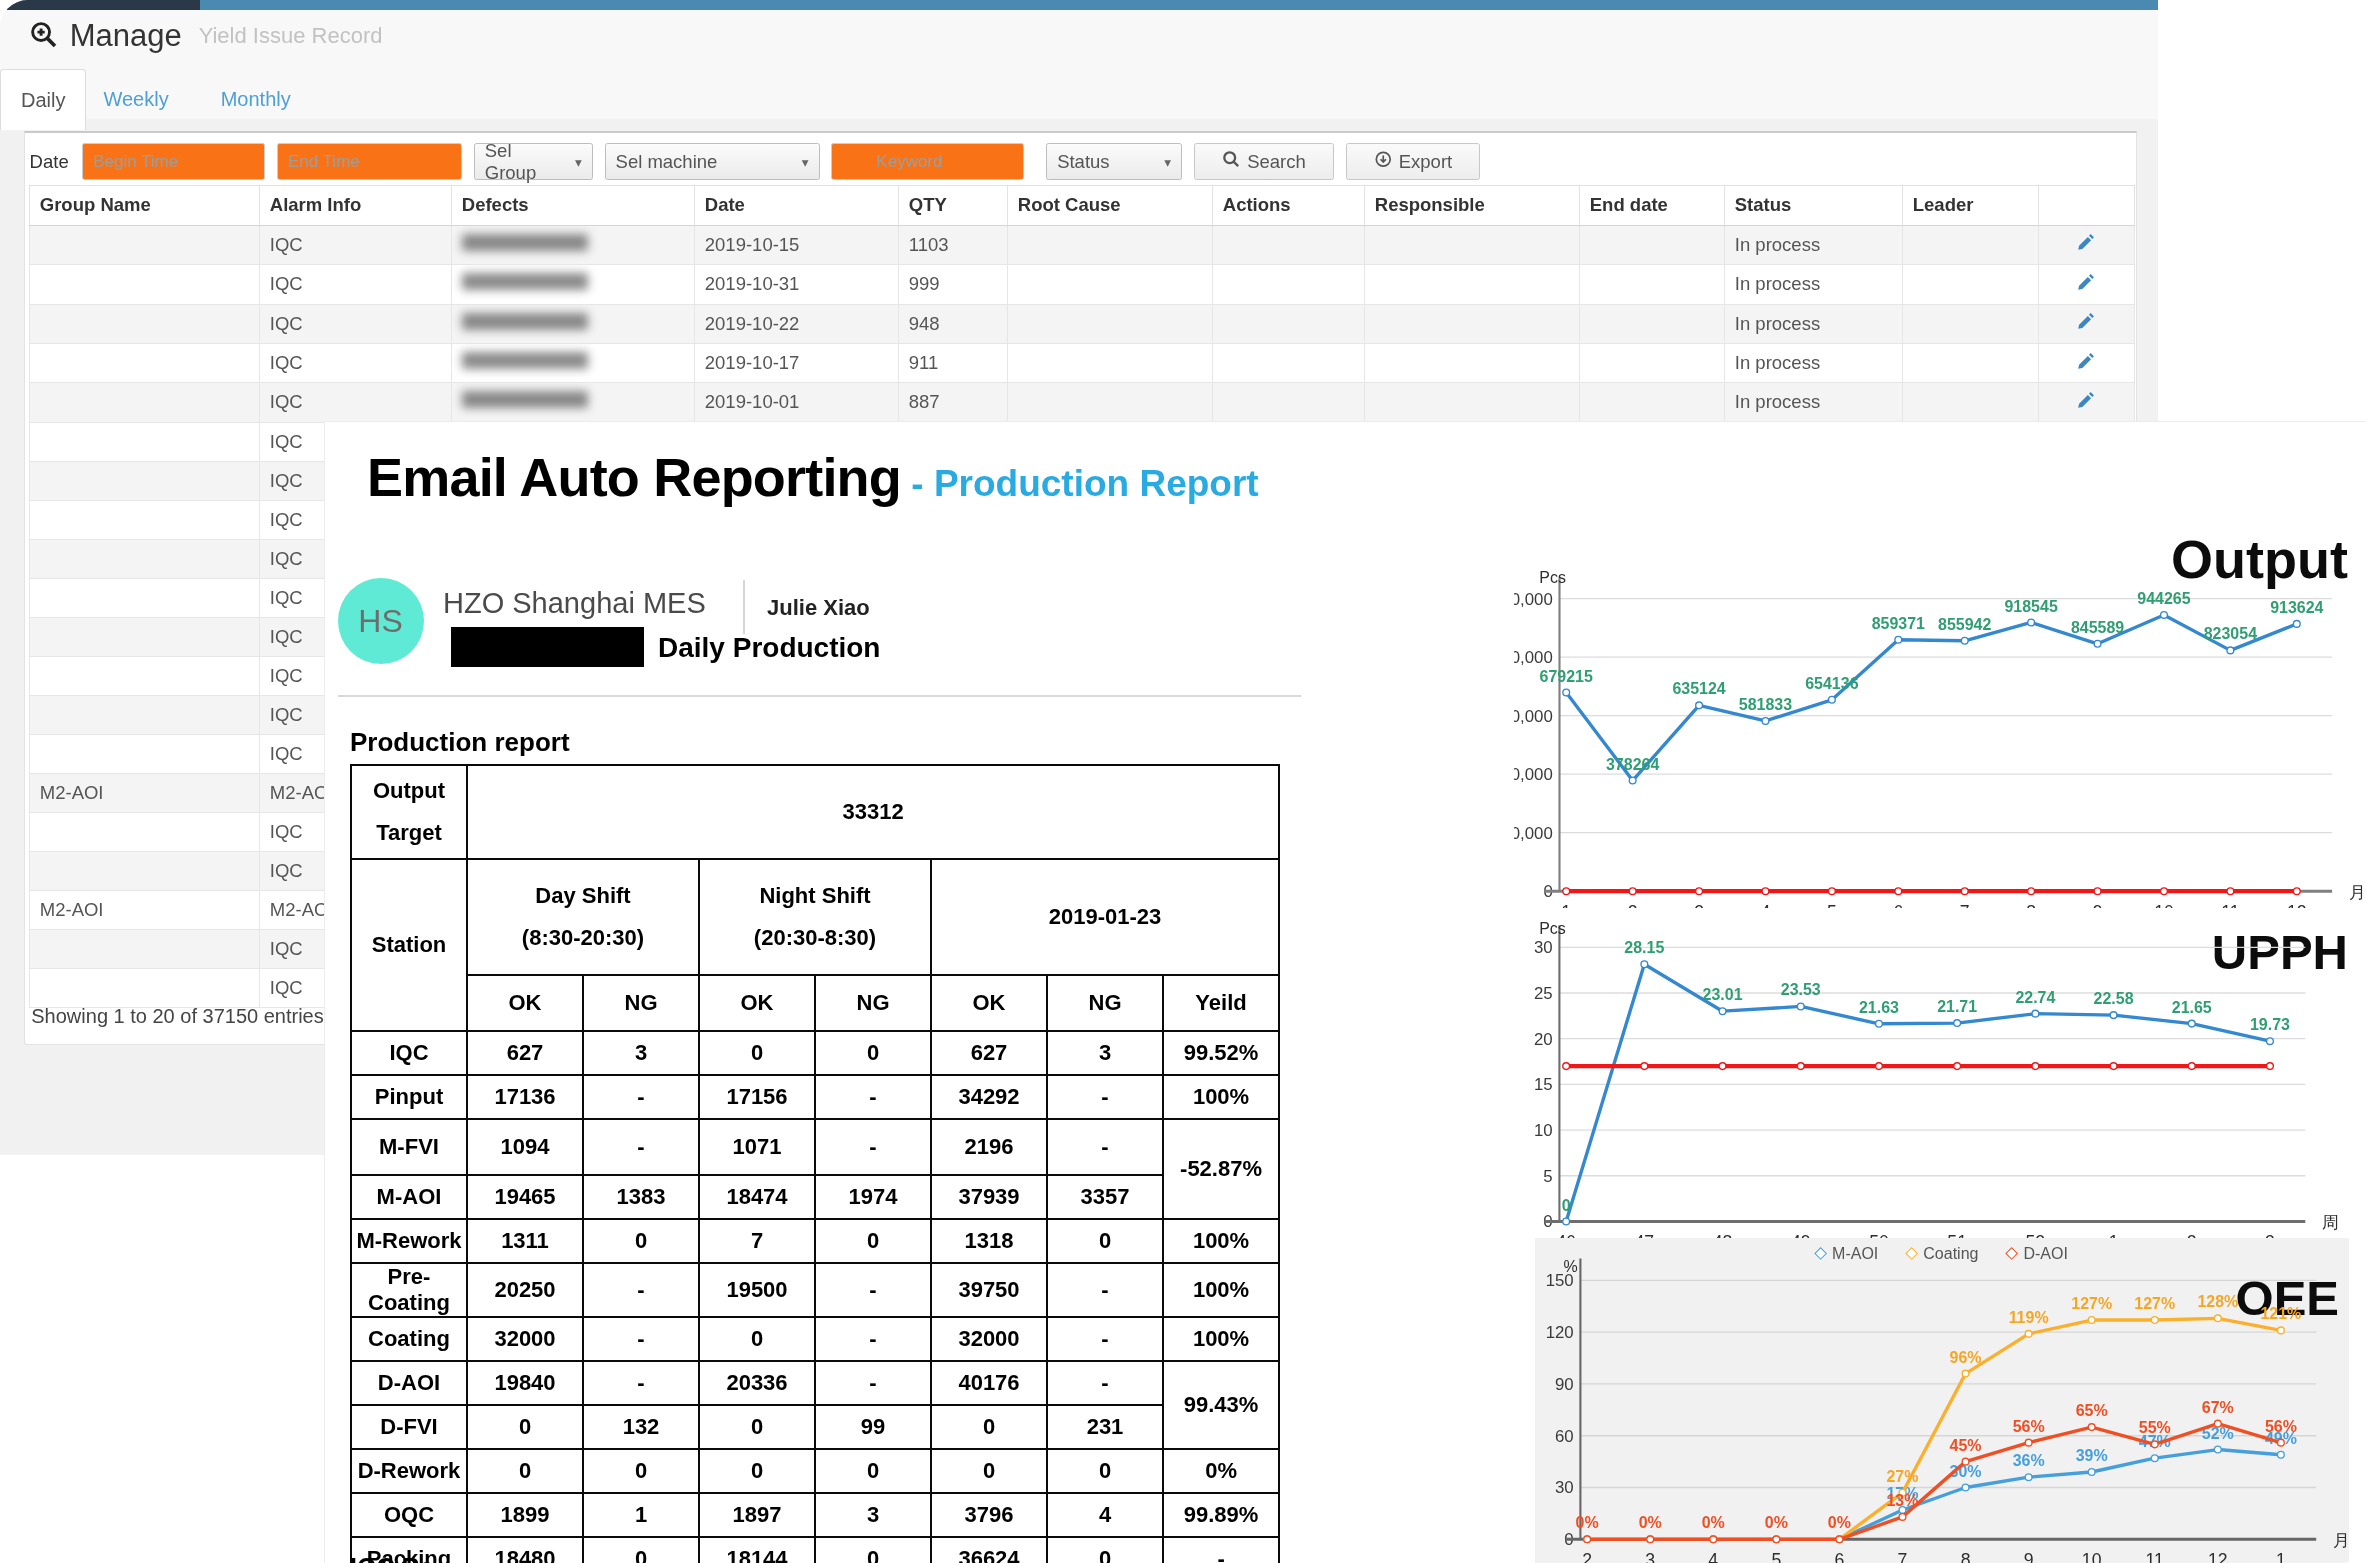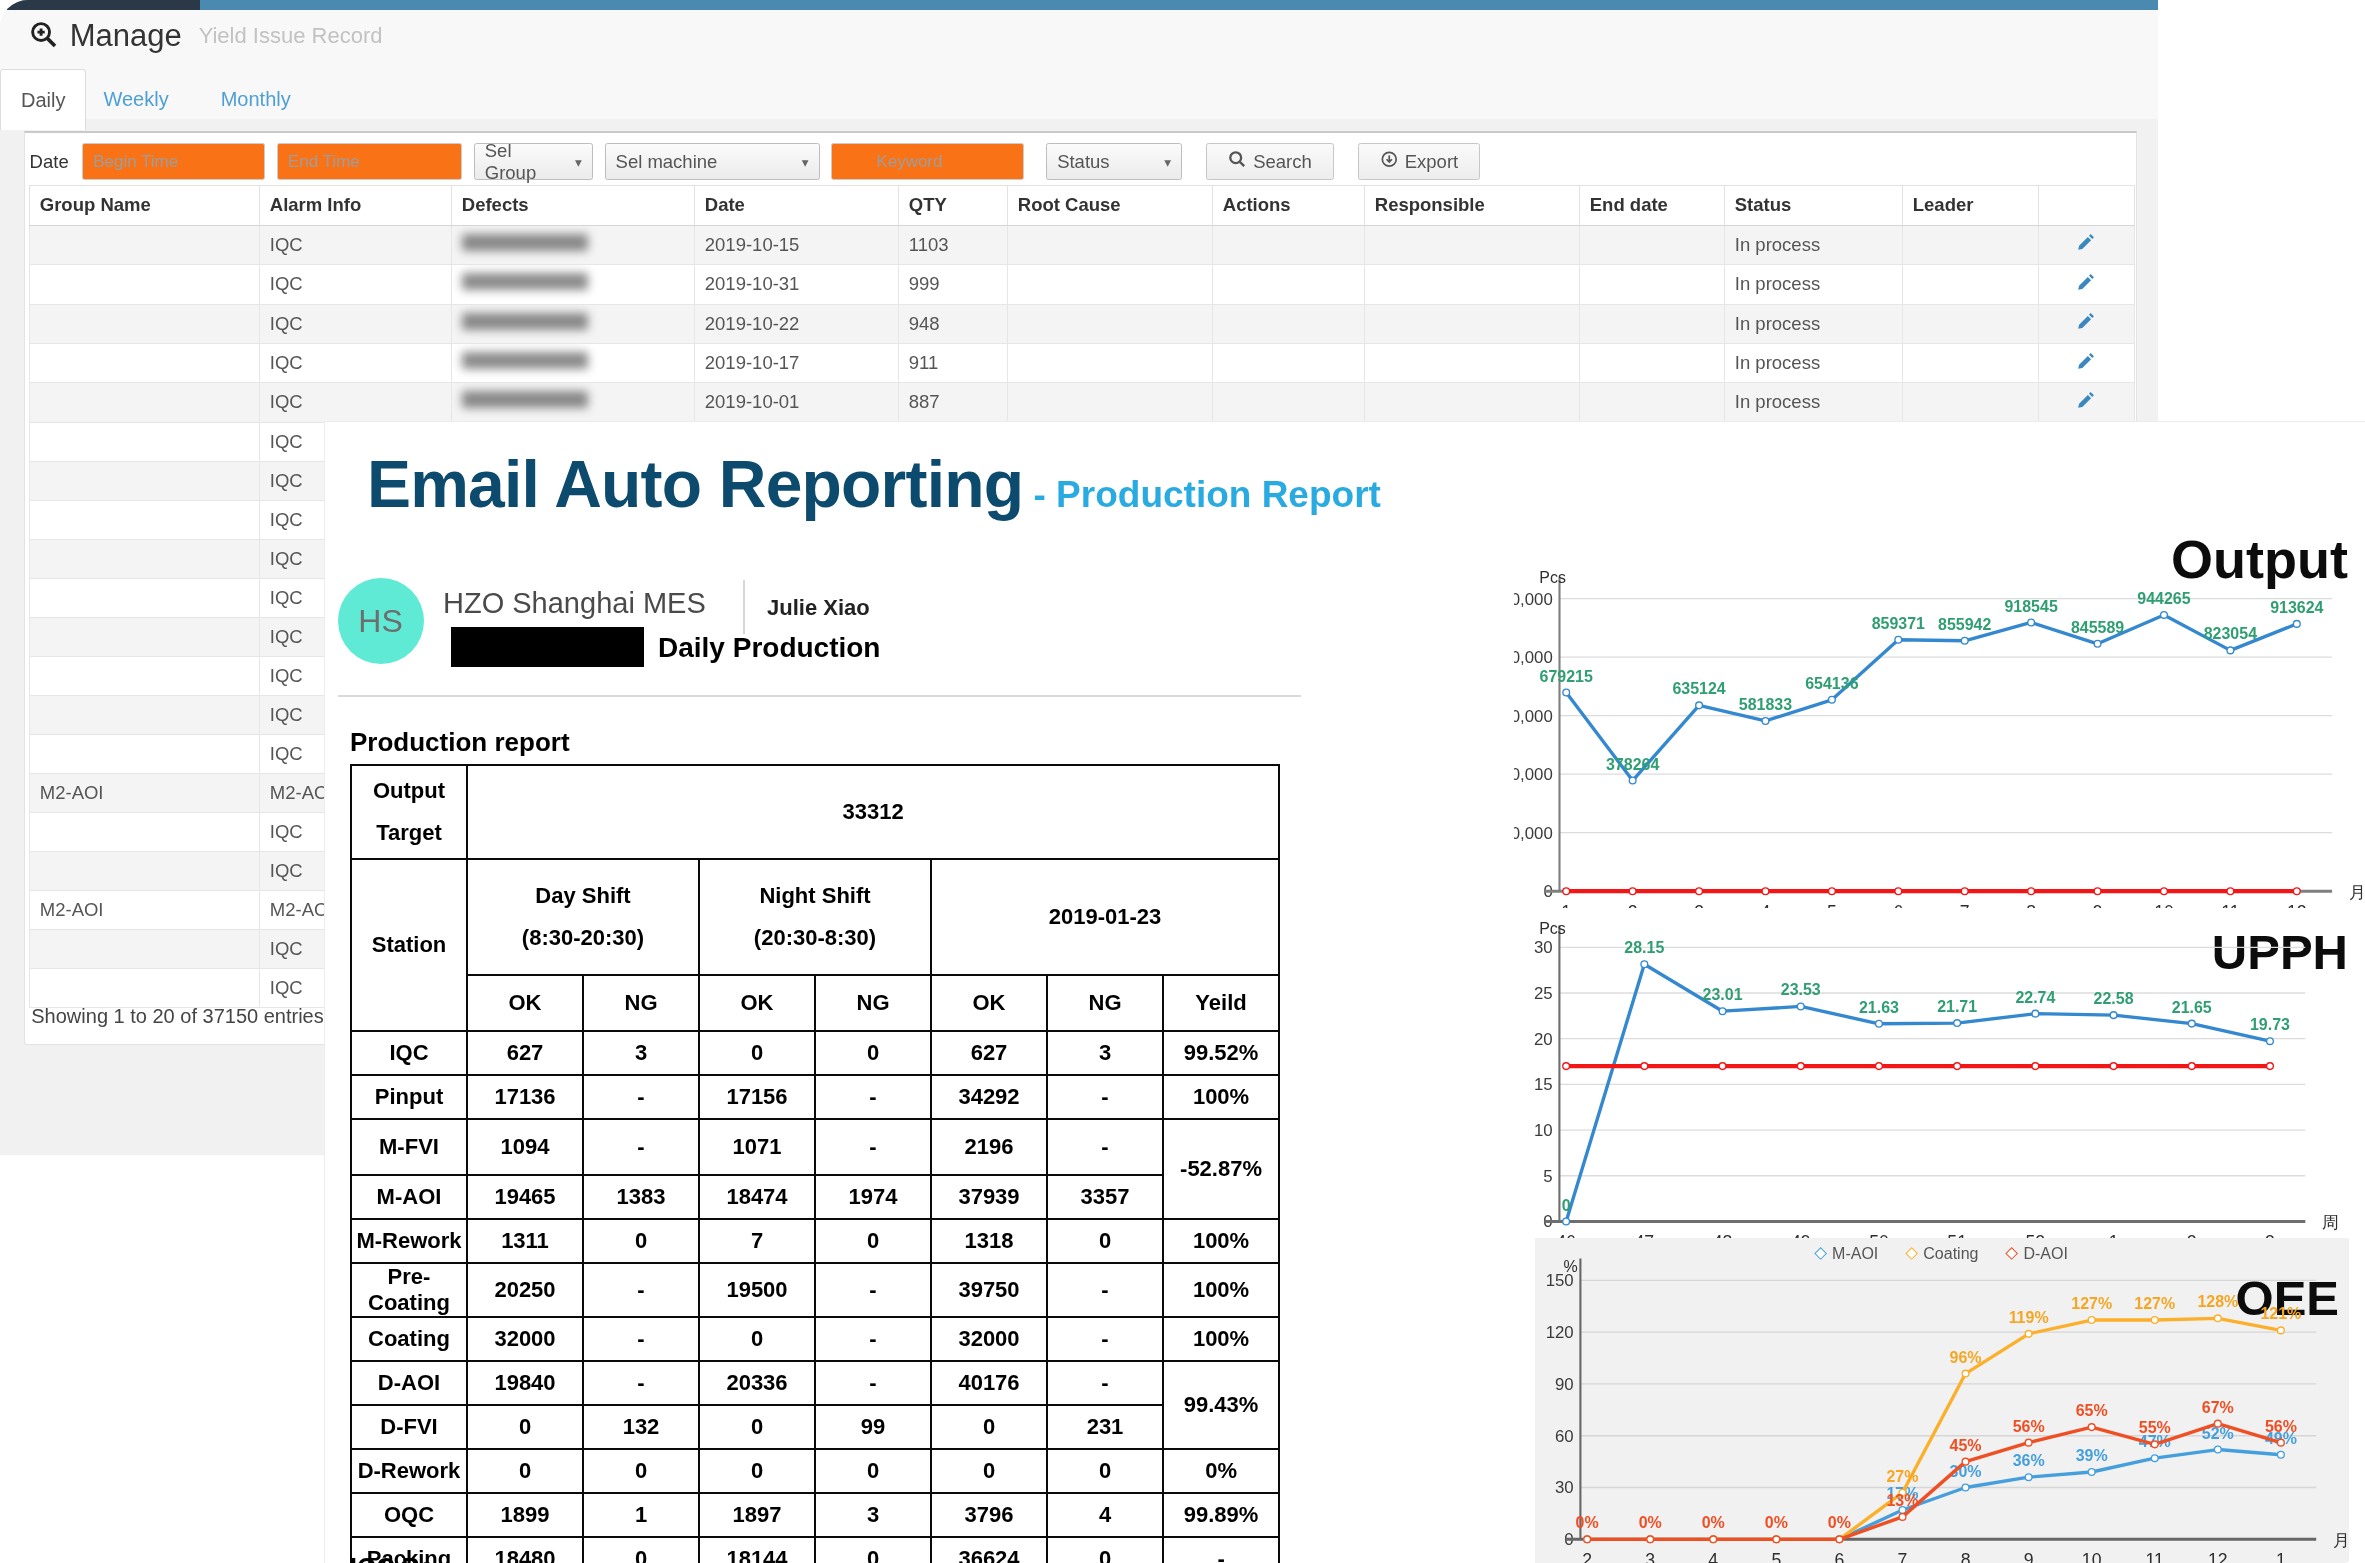--- a/index.html
+++ b/index.html
@@ -19,33 +19,33 @@
   .tab.active{background:#fff;border:0.8px solid #ddd;border-bottom:none;color:#555;height:61px;display:flex;align-items:center;padding:0 20px;border-radius:3.4px 3.4px 0 0;}
   .panel{position:absolute;left:23.6px;top:131px;width:2113px;height:914px;background:#fff;border:0.8px solid #e3e3e3;border-top:2.5px solid #c9c9c9;border-radius:0 0 3.4px 3.4px;}
   .filter-row{position:absolute;left:5px;top:10px;display:flex;align-items:center;gap:11.8px;font-size:18.5px;color:#333;}
   .filter-label{margin-right:1.7px;}
   .f-input{height:37px;border:0.8px solid #ccc;border-radius:2.5px;background:#f97316;padding:0 10px;font-size:17px;color:#333;}
   .f-input::placeholder{color:#9d9d9d;}
   .f-select{height:37px;border:0.8px solid #bdbdbd;border-radius:2.5px;background:linear-gradient(#fbfbfb,#ebebeb);
     font-size:18.5px;color:#555;display:flex;align-items:center;justify-content:space-between;padding:0 10px;cursor:pointer;}
   .caret{font-size:13.5px;color:#666;margin-left:15px;}
   .f-btn{height:37px;border:0.8px solid #c7c7c7;border-radius:2.5px;background:linear-gradient(#fafafa,#ededed);
-    font-size:18.5px;color:#555;display:flex;align-items:center;gap:6.7px;padding:0 21px;cursor:pointer;margin-left:12px;}
+    font-size:18.5px;color:#555;display:flex;align-items:center;gap:6.7px;padding:0 27px;cursor:pointer;}
   .app-table{position:absolute;left:4.2px;top:52px;border-collapse:collapse;table-layout:fixed;width:2105px;font-size:18.5px;color:#555;}
   .app-table th{font-size:18.5px;color:#333;text-align:left;font-weight:bold;border:0.8px solid #e2e2e2;border-bottom:1.7px solid #d5d5d5;padding:8.4px 10px;height:37px;background:#fff;}
   .app-table td{border:0.8px solid #e6e6e6;padding:6.7px 10px;height:39px;overflow:hidden;white-space:nowrap;}
   .app-table tr.odd td{background:#f4f4f5;}
   .redact-blur{display:inline-block;width:126px;height:17px;background:#5a5a5a;opacity:.7;border-radius:1.7px;filter:blur(5px);}
   .pencil{cursor:pointer;display:inline-block;}
   .table-footer{position:absolute;left:6.7px;top:872px;font-size:20px;color:#444;}
 
   
   .doc{position:absolute;left:324px;top:421px;width:2042px;height:1143px;background:#fff;border-left:0.8px solid #ececec;border-top:0.8px solid #ececec;}
   .doc-title{position:absolute;left:42px;top:23.6px;white-space:nowrap;}
-  .doc-title .main{font-size:66px;font-weight:bold;color:#0c4a6e;letter-spacing:-0.8px;}
+  .doc-title .main{font-size:54px;font-weight:bold;color:#000000;letter-spacing:-0.8px;}
   .doc-title .sub{font-size:37px;font-weight:bold;color:#29abe2;}
   .avatar{position:absolute;left:12.6px;top:156px;width:86px;height:86px;border-radius:50%;background:#5eead4;
     display:flex;align-items:center;justify-content:center;font-size:32px;color:#6e6e6e;}
   .sender-org{position:absolute;left:118px;top:165px;font-size:29px;color:#4a4a4a;}
   .sender-divider{position:absolute;left:418px;top:158px;width:1.7px;height:54px;background:#d6d6d6;}
   .sender-name{position:absolute;left:442px;top:173px;font-size:22px;font-weight:bold;color:#222;}
   .redact-black{position:absolute;left:126px;top:205px;width:193px;height:40px;background:#000;}
   .doc-subject{position:absolute;left:333px;top:210px;font-size:28px;font-weight:bold;color:#000;}
   .doc-divider{position:absolute;left:12.6px;top:273px;width:963px;height:1.7px;background:#d9d9d9;}
   .prod-title{position:absolute;left:25px;top:305px;font-size:26px;font-weight:bold;color:#000;}

